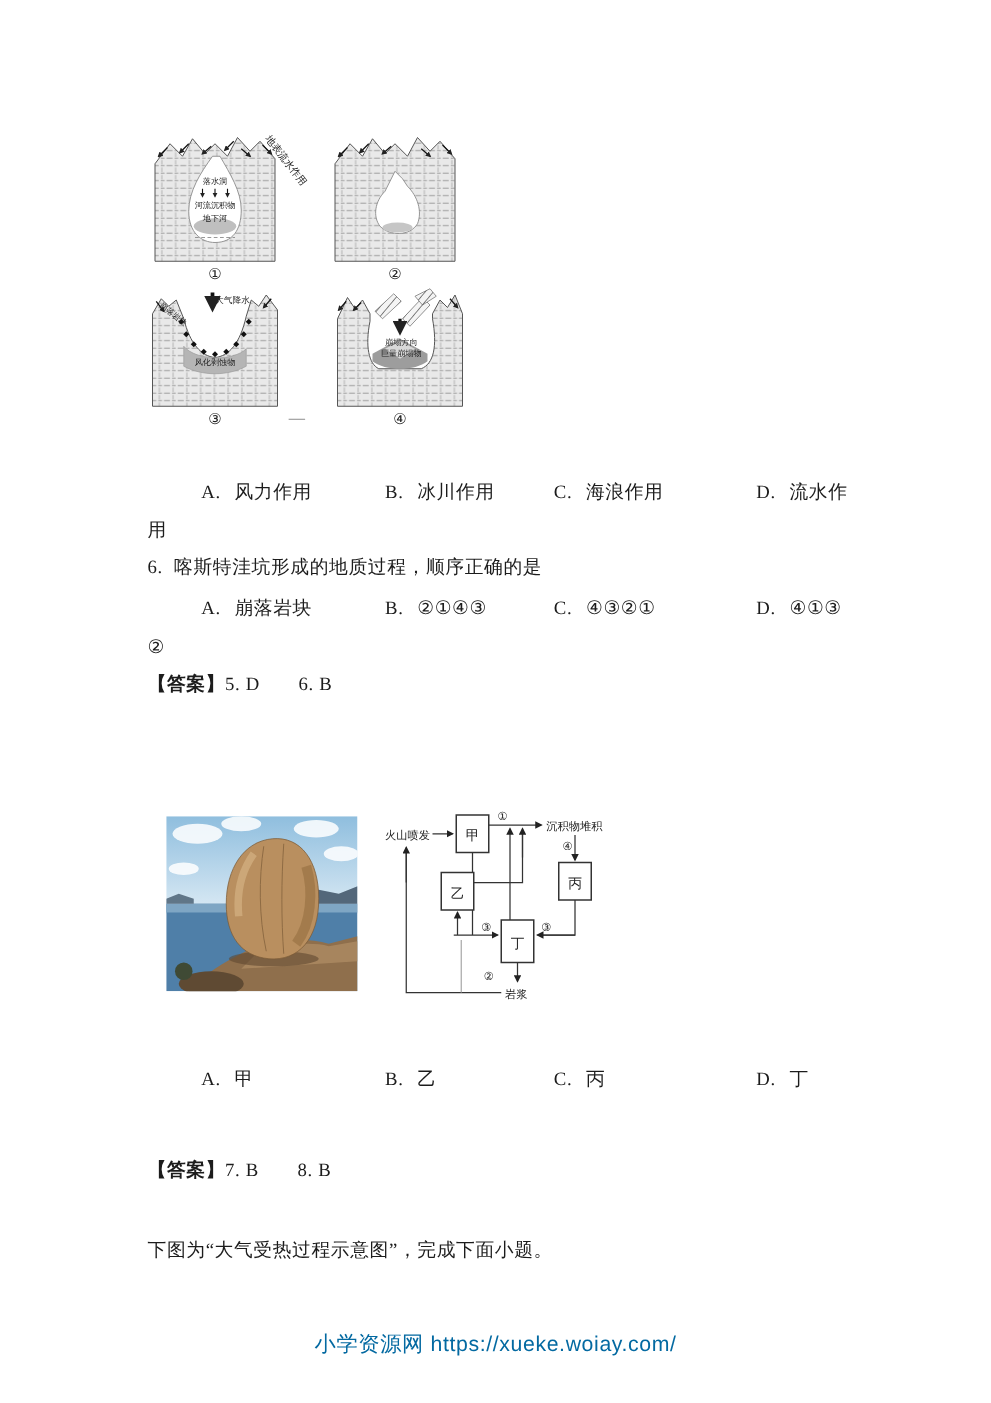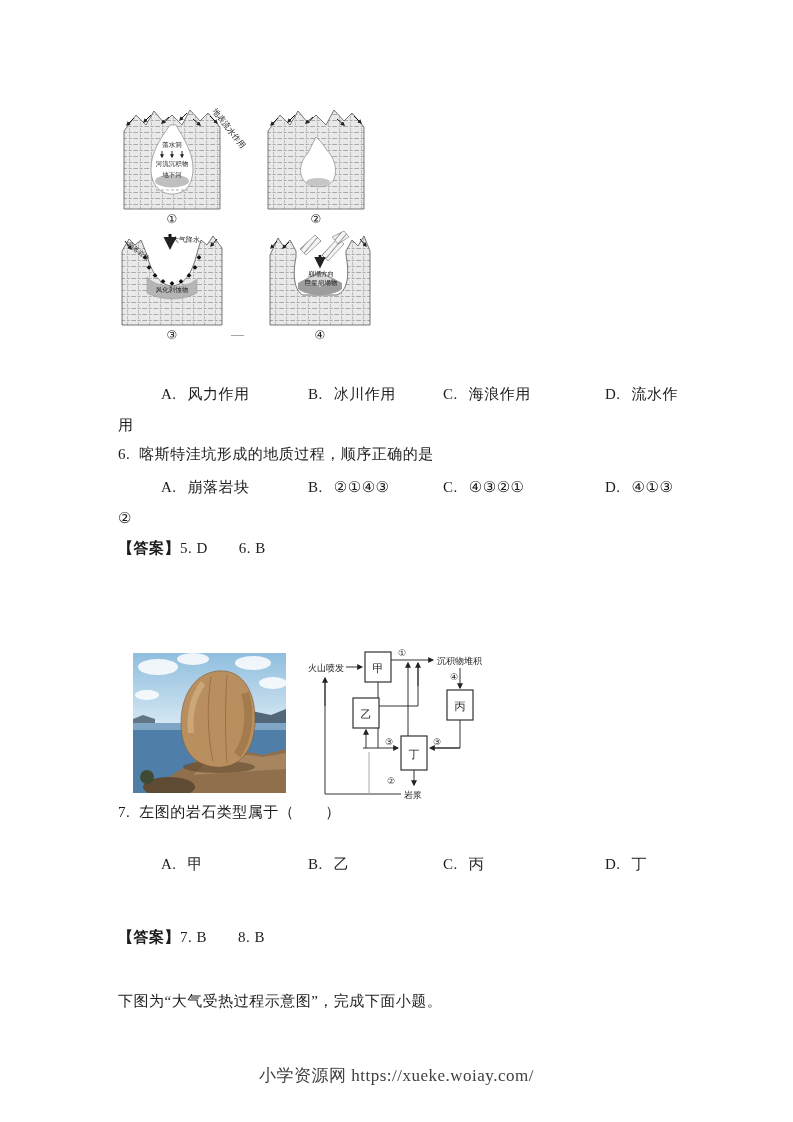--- a/index.html
+++ b/index.html
@@ -14,22 +14,22 @@
   .o1{left:0;margin-left:43px;}.o2{left:162px;margin-left:28px;}.o3{left:325px;}.o4{left:487px;}
   .okey{margin-right:11px;}
   .ans .tag{font-weight:bold;}
   .indent{padding-left:27px;}
   .sep{position:absolute;left:231px;top:326px;color:#777;font-size:13px;}
   .fig{position:absolute;}
   .sl{font-size:6.5px;fill:#222;text-anchor:middle;font-family:"Liberation Serif","DejaVu Serif",serif;}
   .pnum{font-size:12px;fill:#222;text-anchor:middle;font-family:"Liberation Serif","DejaVu Serif",serif;}
   .cyc-t{font-size:9px;fill:#222;font-family:"Liberation Serif","DejaVu Serif",serif;}
   .cyc-b{font-size:11px;fill:#222;text-anchor:middle;font-family:"Liberation Serif","DejaVu Serif",serif;}
-  .footer{position:absolute;top:1064px;left:0;width:100%;text-align:center;color:#404040;
-          font-size:17px;font-family:Liberation Serif, serif;letter-spacing:.5px;}
+  .footer{position:absolute;top:1064px;left:0;width:100%;text-align:center;color:#0369a1;
+          font-size:17px;font-family:Liberation Sans, sans-serif;letter-spacing:.5px;}
 </style>
 </head>
 <body>
 
 <div class="page">
 
   <svg class="fig" style="left:110px;top:93px;" width="270" height="250" viewBox="0 0 270 250">
     <defs>
       <pattern id="bk" width="11" height="6" patternUnits="userSpaceOnUse">
         <rect width="11" height="6" fill="#e9e9e9"></rect>
@@ -224,23 +224,20 @@
     <text class="cyc-b" x="109" y="112">丁</text>
     <text class="cyc-t" x="132" y="18">沉积物堆积</text>
     <text class="cyc-t" x="99" y="152">岩浆</text>
     <text class="cyc-b" x="97" y="10" style="font-size:9px">①</text>
     <text class="cyc-b" x="149" y="34" style="font-size:9px">④</text>
     <text class="cyc-b" x="84" y="99" style="font-size:9px">③</text>
     <text class="cyc-b" x="132" y="99" style="font-size:9px">③</text>
     <text class="cyc-b" x="86" y="138" style="font-size:9px">②</text>
   </svg>
 
-  <div class="line" style="top:802px">
-    <span class="qnum">7.</span><span>左图的岩石类型属于（　　）</span>
-  </div>
   <div class="line opts" style="top:854px">
     <span class="opt o1"><span class="okey">A.</span><span>甲</span></span>
     <span class="opt o2"><span class="okey">B.</span><span>乙</span></span>
     <span class="opt o3"><span class="okey">C.</span><span>丙</span></span>
     <span class="opt o4"><span class="okey">D.</span><span>丁</span></span>
   </div>
 
 
   <div class="line ans" style="top:927px">
     <span class="tag">【答案】</span><span>7. B　　8. B</span>

